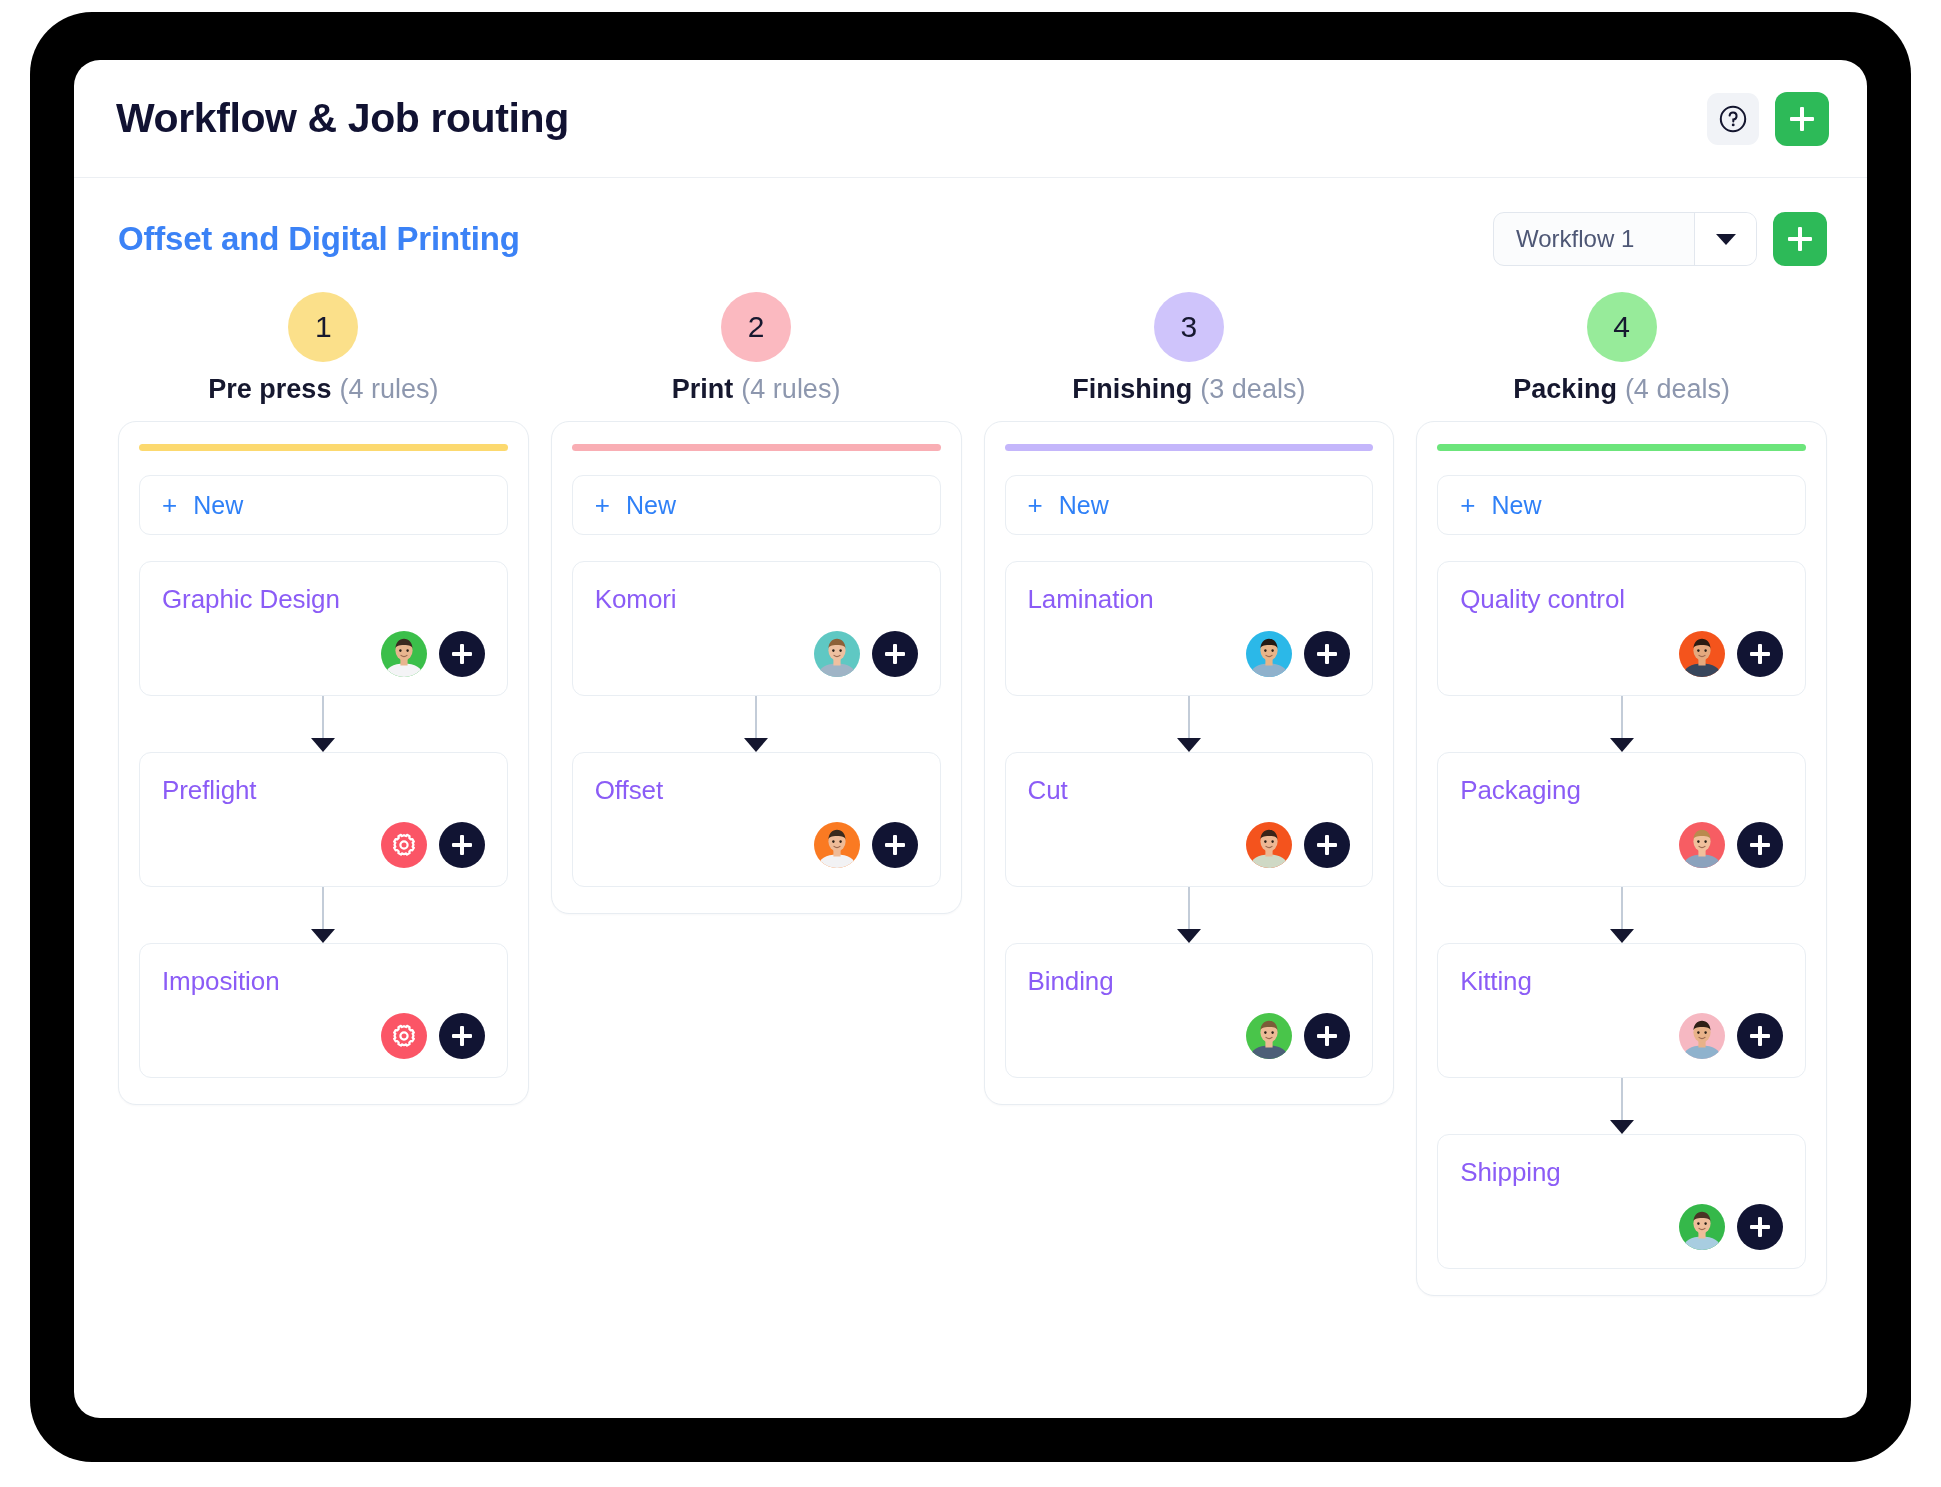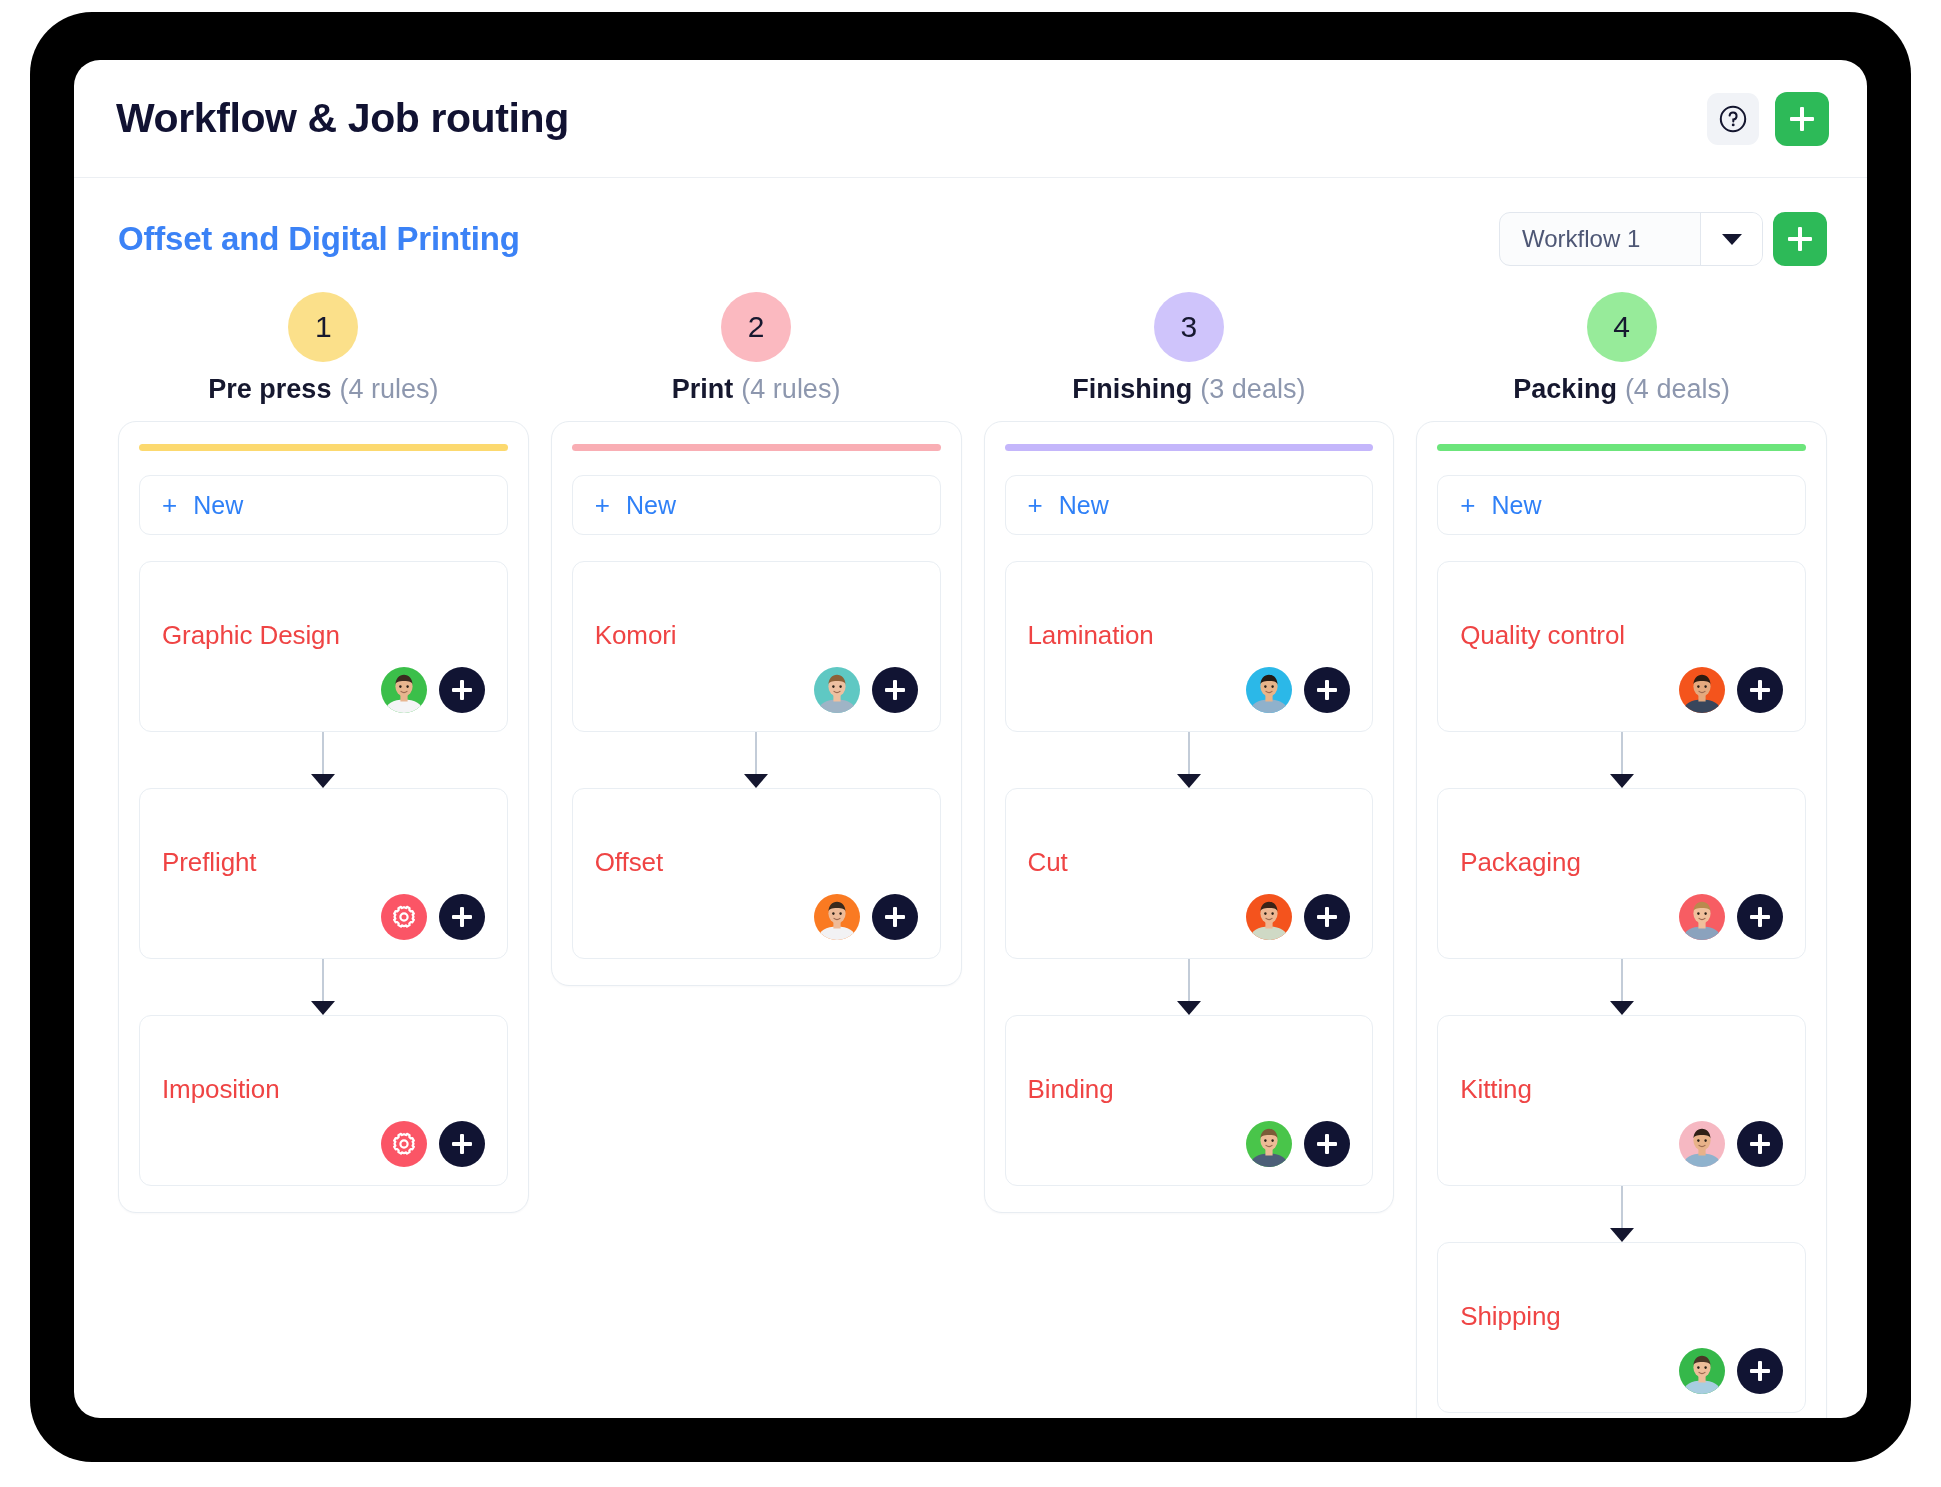--- a/index.html
+++ b/index.html
@@ -71,21 +71,21 @@
 
   
   .subheader {
     display: flex; align-items: center; justify-content: space-between;
     padding: 34px 40px 0 44px;
   }
   .section-title {
     font-size: 33px; font-weight: 600; color: #3b82f6;
     letter-spacing: -0.2px;
   }
-  .wf-controls { display: flex; align-items: center; gap: 10px; }
+  .wf-controls { display: flex; align-items: center; gap: 16px; }
   .wf-select {
     display: flex; align-items: stretch;
     border: 1px solid #e2e7ee;
     border-radius: 11px;
     height: 54px;
     background: #fbfcfd;
     overflow: hidden;
     cursor: pointer;
   }
   .wf-select-value {
@@ -163,23 +163,22 @@
   .node {
     border: 1px solid #e9eef3;
     border-radius: 12px;
     background: #ffffff;
     padding: 22px 22px 18px 22px;
     min-height: 118px;
     display: flex; flex-direction: column;
     justify-content: space-between;
   }
   .node-title {
-    font-size: 26px; color: #ef4444; font-weight: 500;
+    font-size: 26px; color: #8b5cf6; font-weight: 500;
     letter-spacing: -0.1px;
-    margin-top: 36px;
   }
   .node-actions {
     display: flex; align-items: center; justify-content: flex-end;
     gap: 12px; margin-top: 16px;
   }
   .avatar {
     width: 46px; height: 46px; border-radius: 50%;
     overflow: hidden; position: relative;
     flex: 0 0 auto;
   }

